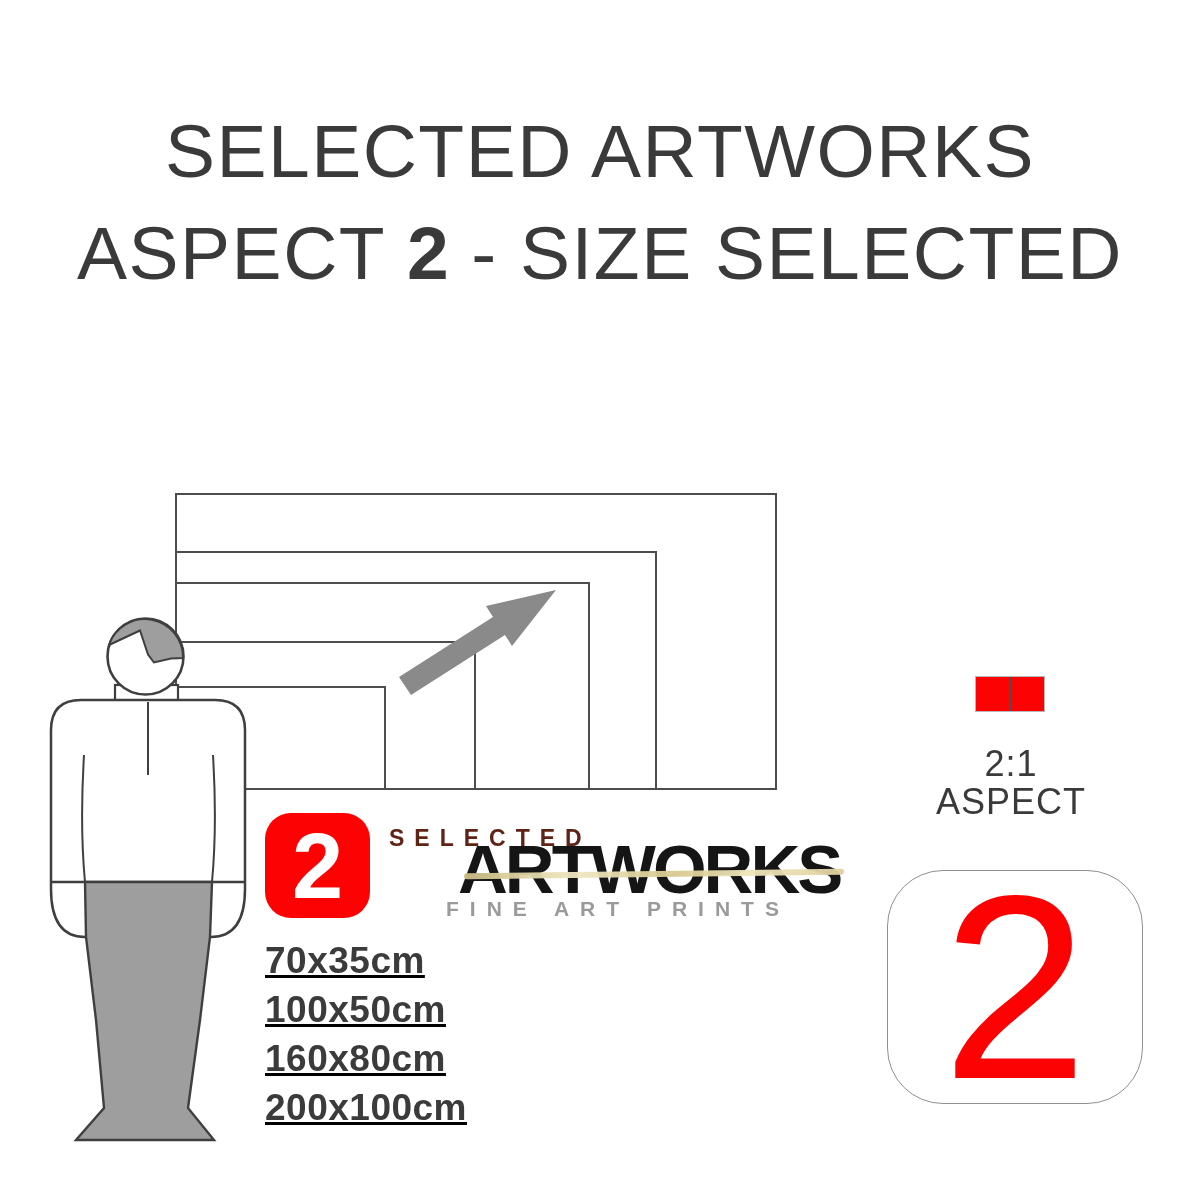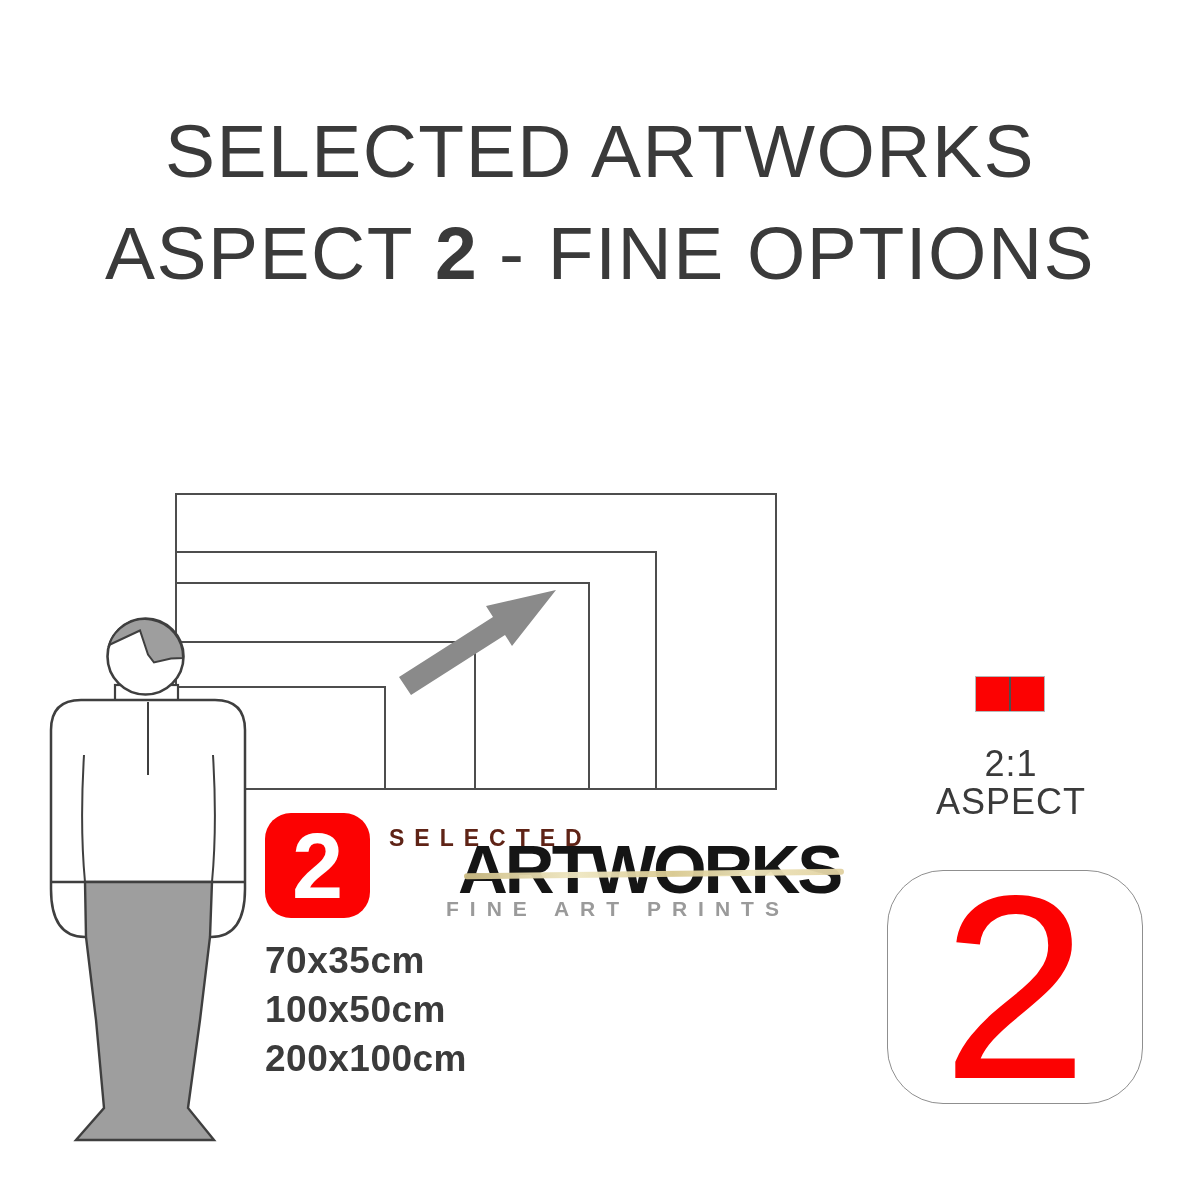--- a/index.html
+++ b/index.html
@@ -65,21 +65,21 @@
     opacity:.95;
   }
   .logo-tagline {
     position:absolute; left:446px; top:897px;
     font-size:21px; font-weight:700; letter-spacing:11px;
     color:var(--logo-gray, #9a9a9a); white-space:nowrap;
   }
 
   
   .size-list {
-    position:absolute; left:265px; top:936px; list-style:none;
+    position:absolute; left:265px; top:936px; list-style:none;text-decoration:underline;
   }
   .size-list li {
     font-size:37px; line-height:49px; font-weight:700;
     letter-spacing:0.5px; color:var(--sizes-text, #3b3b3b);
   }
 
   
   .ratio-swatch {
     position:absolute; left:975px; top:676px; width:70px; height:36px;
     background:var(--accent-red, #fc0202); border:1px solid #b7b7b7;
@@ -108,21 +108,21 @@
 </head>
 <body>
 
 <div id="canvas" style="--page-bg: #ffffff; --accent-red: #fc0202; --text-dark: #3a3a3a; --line-dark: #4d4d4d; --figure-gray: #9e9e9e; --figure-outline: #3f3f3f; --arrow-gray: #8a8a8a; --logo-brown: #5f2316; --logo-black: #151515; --logo-gray: #9a9a9a; --sizes-text: #3b3b3b; --panel-border: #8f8f8f;">
 
   <h1 class="title">
     <span>SELECTED ARTWORKS</span><br>
     <span>
       <span>ASPECT</span>
       <b>2</b>
-      <span>- FINE OPTIONS</span>
+      <span>- SIZE SELECTED</span>
     </span>
   </h1>
 
   <div class="stack">
     <div class="size-rect r1"></div>
     <div class="size-rect r2"></div>
     <div class="size-rect r3"></div>
     <div class="size-rect r4"></div>
     <div class="size-rect r5"></div>
   </div>
@@ -158,20 +158,21 @@
   <div>
     <div class="logo-selected">SELECTED</div>
     <div class="logo-artworks">ARTWORKS</div>
     <div class="logo-scratch"></div>
     <div class="logo-tagline">FINE ART PRINTS</div>
   </div>
 
   <ul class="size-list">
     <li>70x35cm</li>
     <li>100x50cm</li>
+    <li>160x80cm</li>
     <li>200x100cm</li>
   </ul>
 
   <div class="ratio-swatch">
     <div class="divider"></div>
   </div>
 
   <div class="ratio-label">
     <span>2:1</span>
     <span>ASPECT</span>

